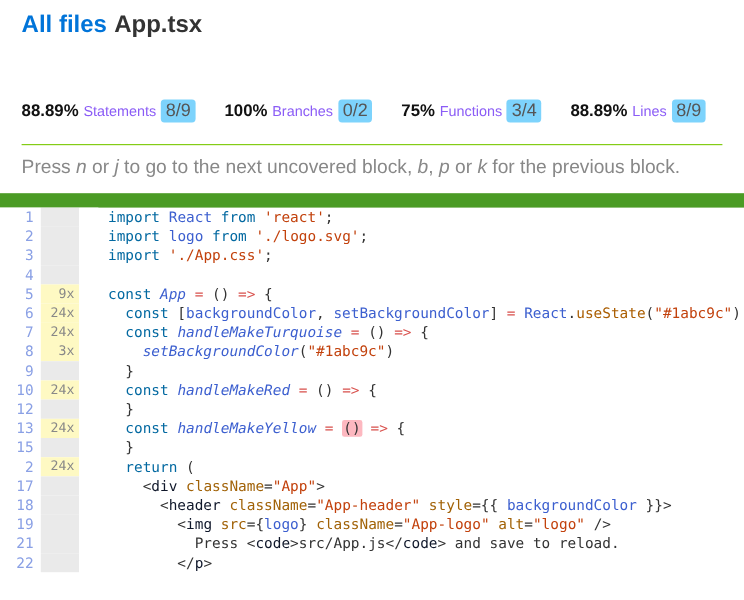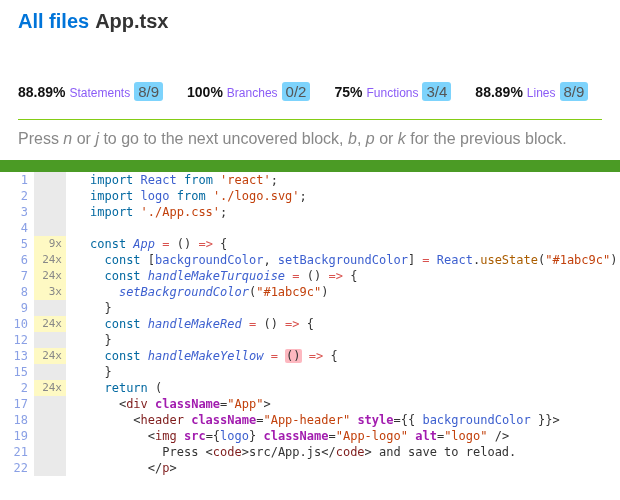--- a/index.html
+++ b/index.html
@@ -66,22 +66,22 @@
   .miss-fn { background: #fdb8c0; border-radius: 2px; padding: 0 1px; }
   .miss-line { background: #fce1e5; display: inline-block; width: 100%; }
   
   .kw  { color: #0369a1; }   
   .def { color: #3c5fcf; }   
   .str { color: #c2410c; }   
   .fn  { color: #3c5fcf; font-style: italic; }
   .op  { color: #d9534f; }
   .ob  { color: #3c5fcf; }   
   .mth { color: #aa5d00; }   
-  .jsx { color: #7f1d1d; }   
-  .attr{ color: #a21caf; font-weight: bold; }
+  .jsx { color: #0f172a; }   
+  .attr{ color: #a16207; }
   .txt { color: #333; }
 </style>
 </head>
 <body>
 
 <div class="wrapper">
   <div class="pad">
     <h1>
       <a href="#">All files</a><span>App.tsx</span>
     </h1>

